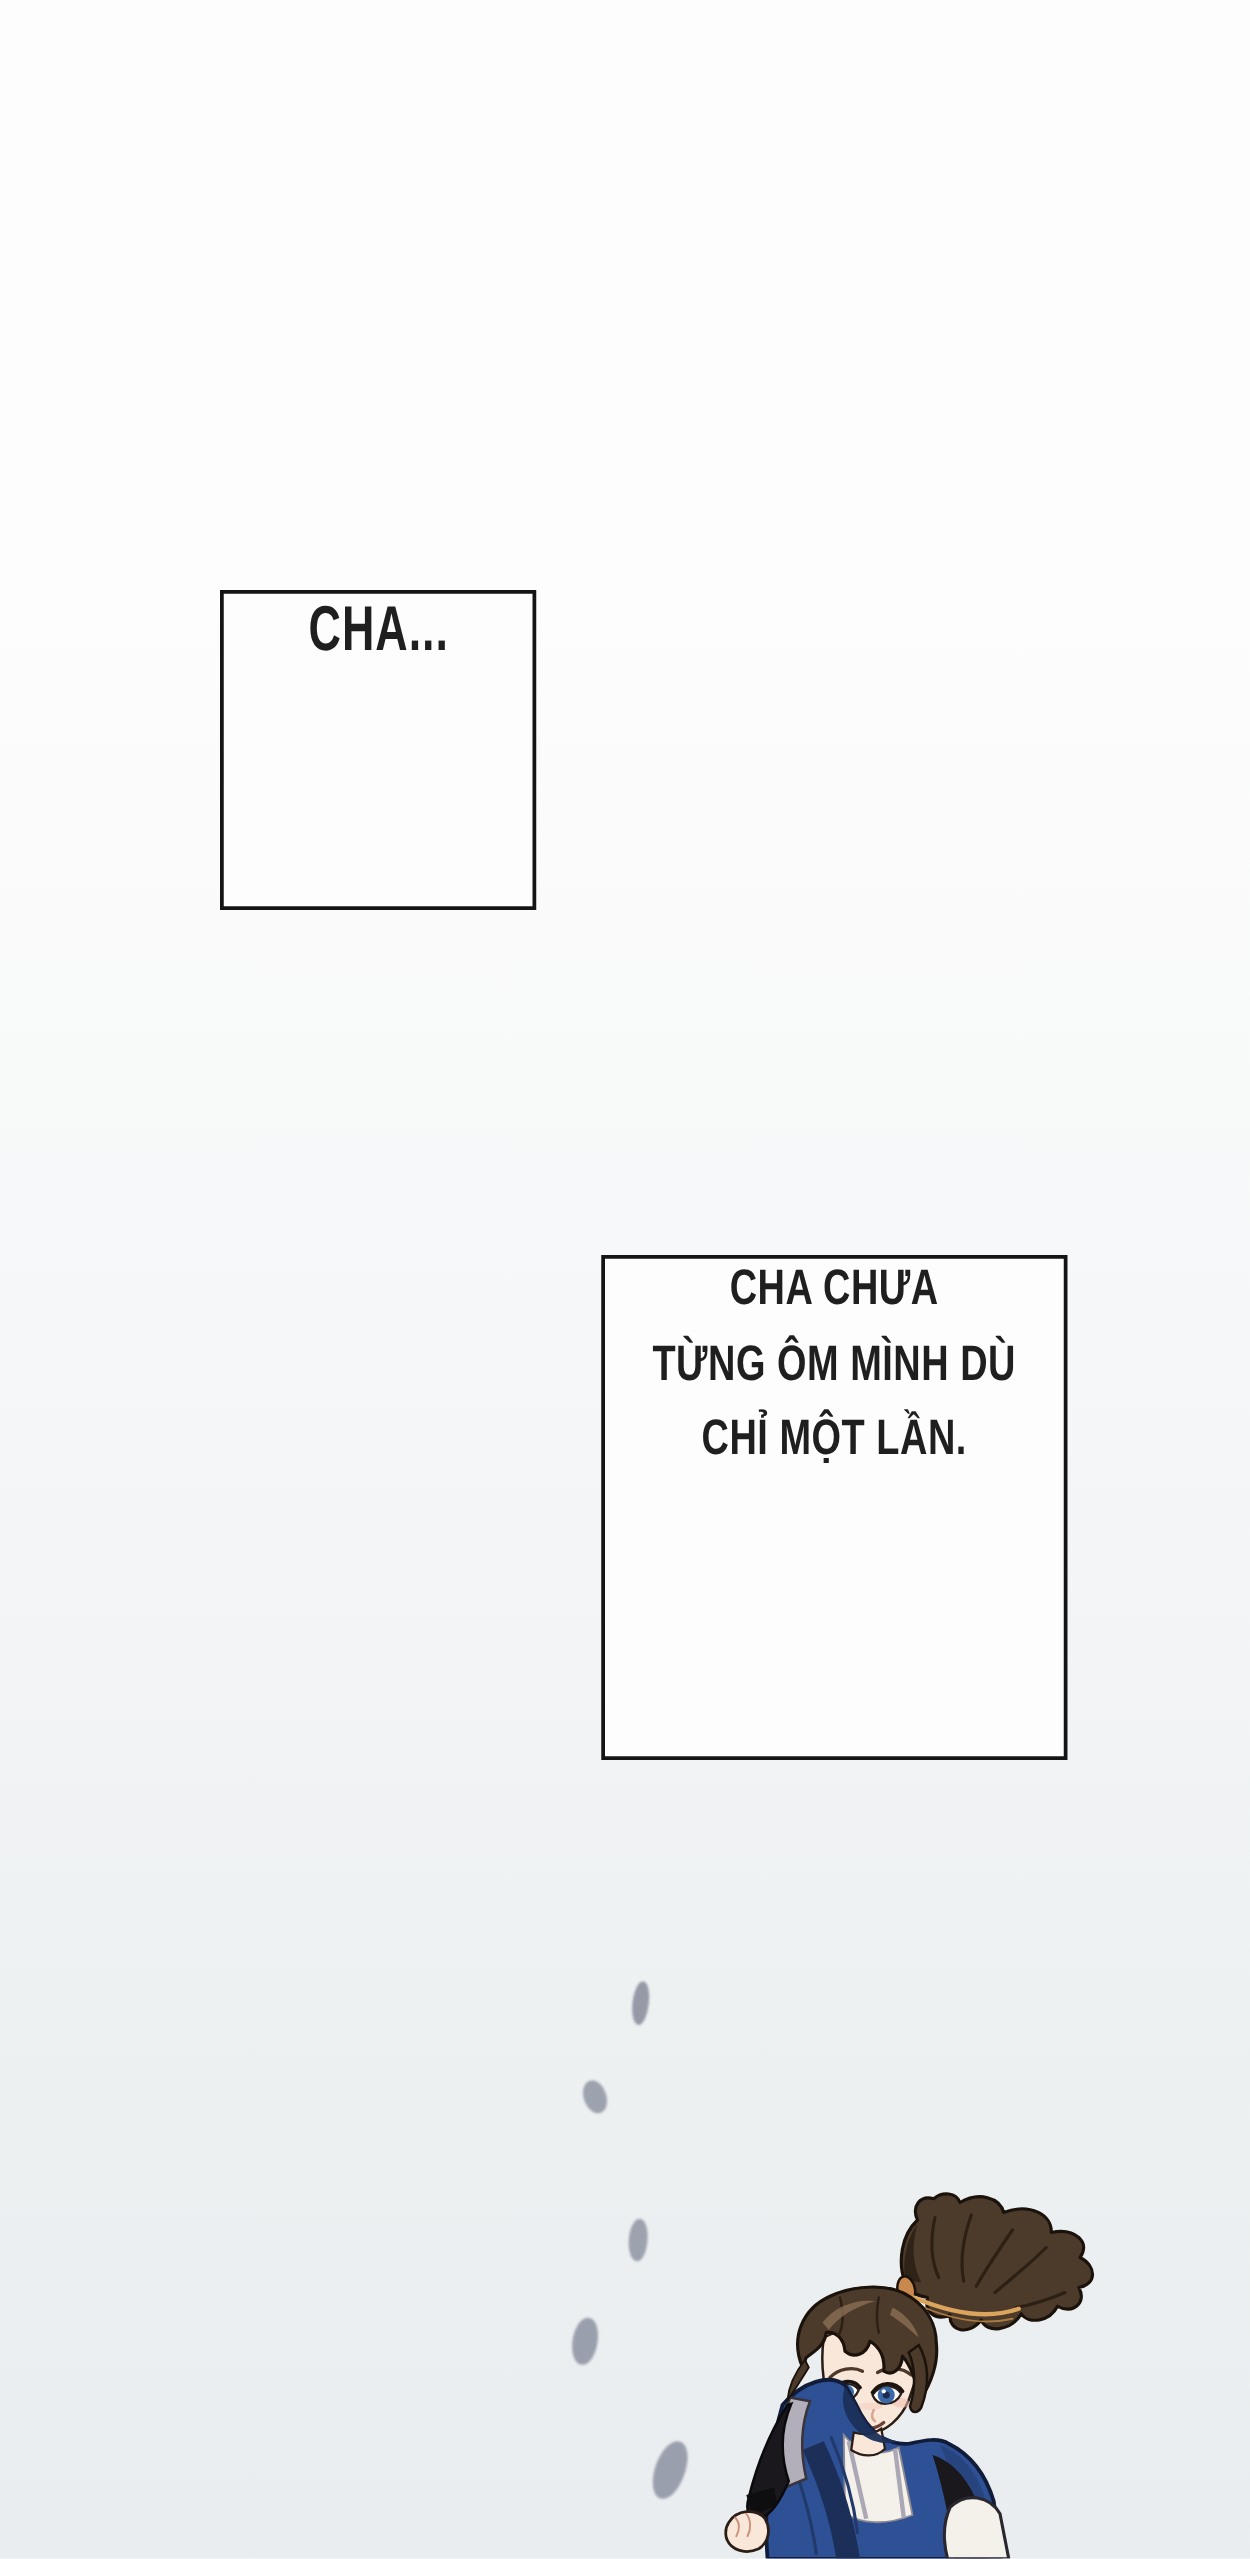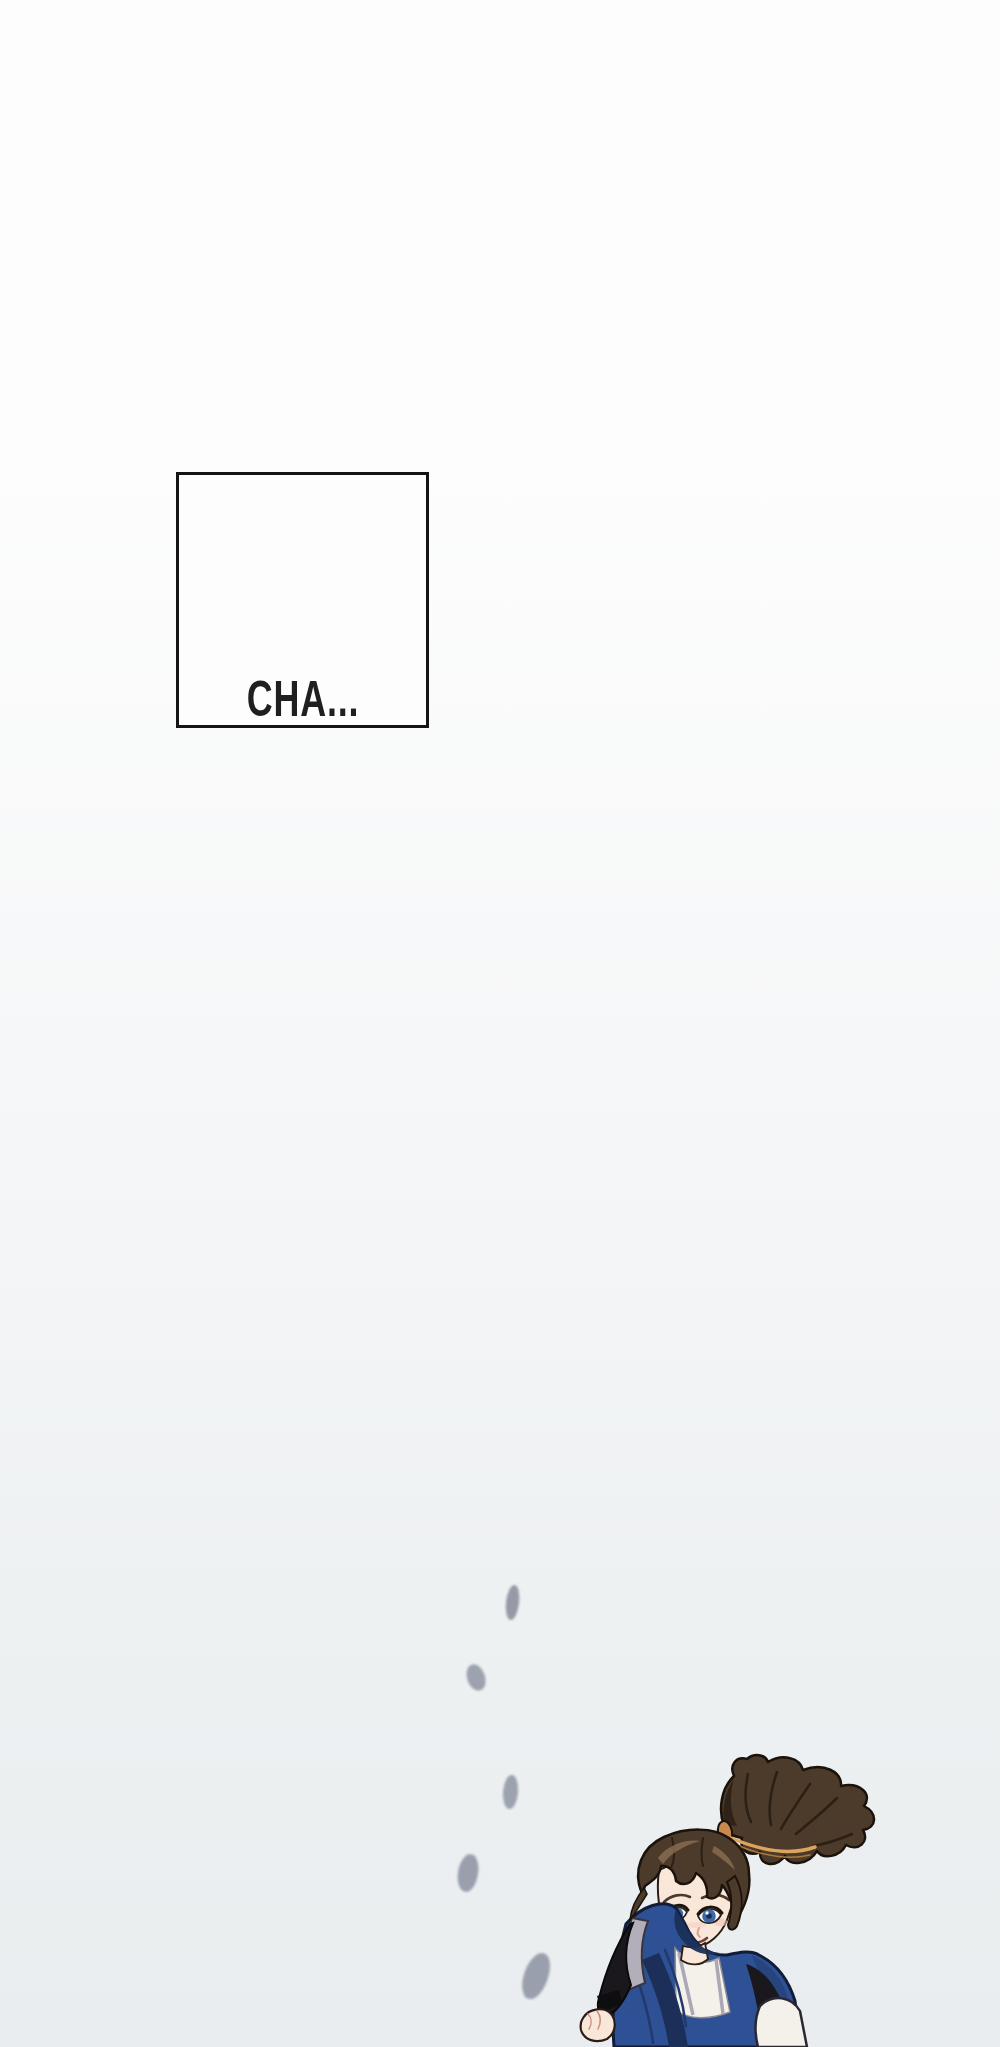--- a/index.html
+++ b/index.html
@@ -4,40 +4,47 @@
 <style>
   html,body{margin:0;padding:0;background:#fff;}
   .page{
     position:relative;width:1000px;height:2047px;overflow:hidden;
     background:linear-gradient(180deg,var(--bg-top) 0%,var(--bg-top) 22%,var(--bg-mid) 52%,var(--bg-low) 78%,var(--bg-bottom) 100%);
     font-family:"Liberation Sans",sans-serif;
   }
   .caption{
     position:absolute;box-sizing:border-box;
     border:3px solid var(--panel-border);background:var(--panel-bg);
-    display:flex;align-items:flex-end;justify-content:center;text-align:center;
+    display:flex;align-items:flex-start;justify-content:center;text-align:center;
     color:var(--ink);font-weight:700;
   }
   #caption-small{left:176px;top:472px;width:253px;height:256px;}
   #caption-small .caption-text{font-size:46px;letter-spacing:1px;transform:scale(0.78,1.1);white-space:nowrap;}
   #caption-large{left:481px;top:1004px;width:373px;height:404px;}
   #caption-large .caption-text{font-size:37px;line-height:1.5;letter-spacing:.5px;transform:scale(0.82,1.08);white-space:nowrap;}
   .footprint{position:absolute;border-radius:50% 50% 48% 52%;filter:blur(1px);opacity:.85;}
   .character{position:absolute;left:572px;top:1752px;width:332px;height:295px;}
   .character svg{display:block;width:100%;height:100%;}
 </style>
 </head>
 <body>
 
 <div class="page">
 
   <div id="caption-small" class="caption">
     <div class="caption-text">CHA...</div>
   </div>
 
+  <div id="caption-large" class="caption">
+    <div class="caption-text">
+      <div>CHA CHƯA</div>
+      <div>TỪNG ÔM MÌNH DÙ</div>
+      <div>CHỈ MỘT LẦN.</div>
+    </div>
+  </div>
 
   <div id="footprints">
       <div class="footprint" style="left: 505.5px; top: 1584.5px; width: 13px; height: 35px; background: rgb(135, 139, 153); transform: rotate(7deg);"></div>
       <div class="footprint" style="left: 467px; top: 1663.5px; width: 18px; height: 27px; background: rgb(144, 149, 164); transform: rotate(-18deg);"></div>
       <div class="footprint" style="left: 502.5px; top: 1775px; width: 15px; height: 34px; background: rgb(144, 149, 164); transform: rotate(5deg);"></div>
       <div class="footprint" style="left: 458px; top: 1854px; width: 20px; height: 38px; background: rgb(141, 146, 162); transform: rotate(10deg);"></div>
       <div class="footprint" style="left: 524px; top: 1952px; width: 24px; height: 48px; background: rgb(141, 146, 162); transform: rotate(20deg);"></div>
     </div>
 
   <div class="character">

